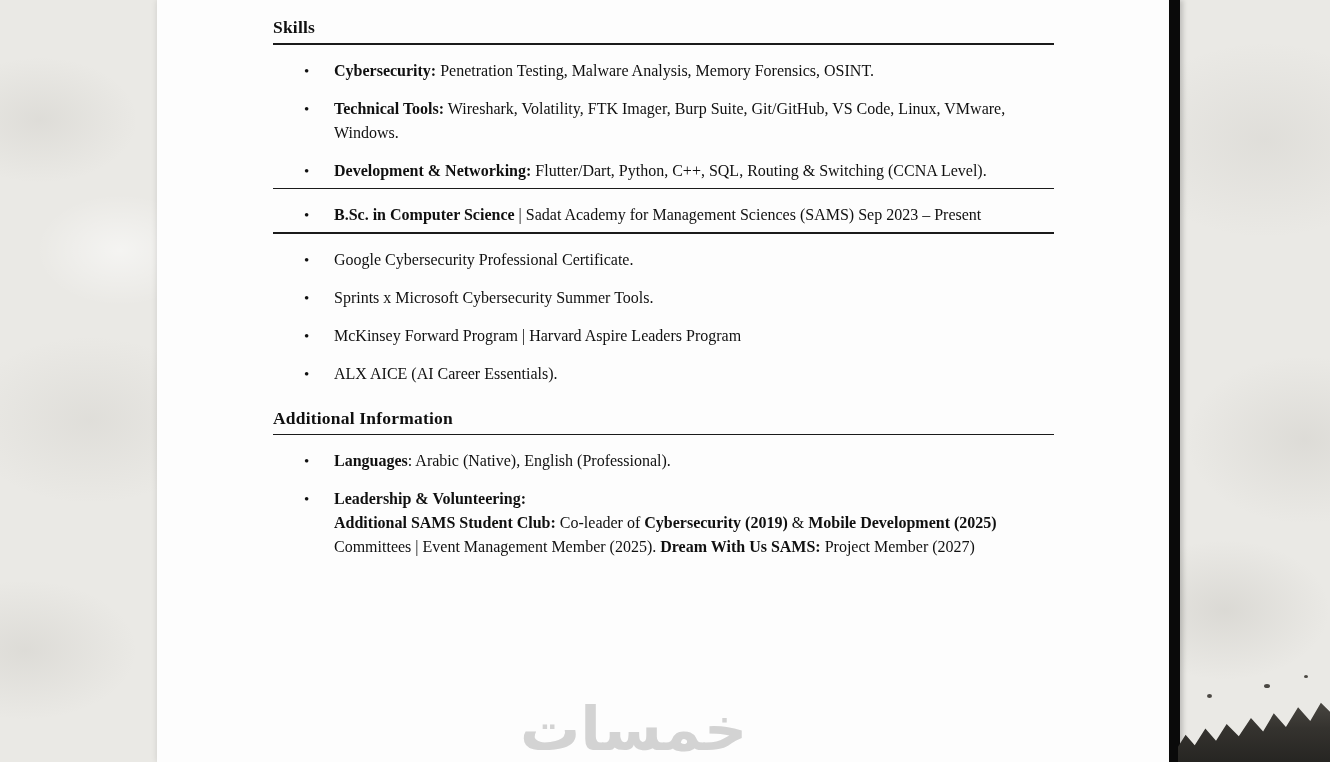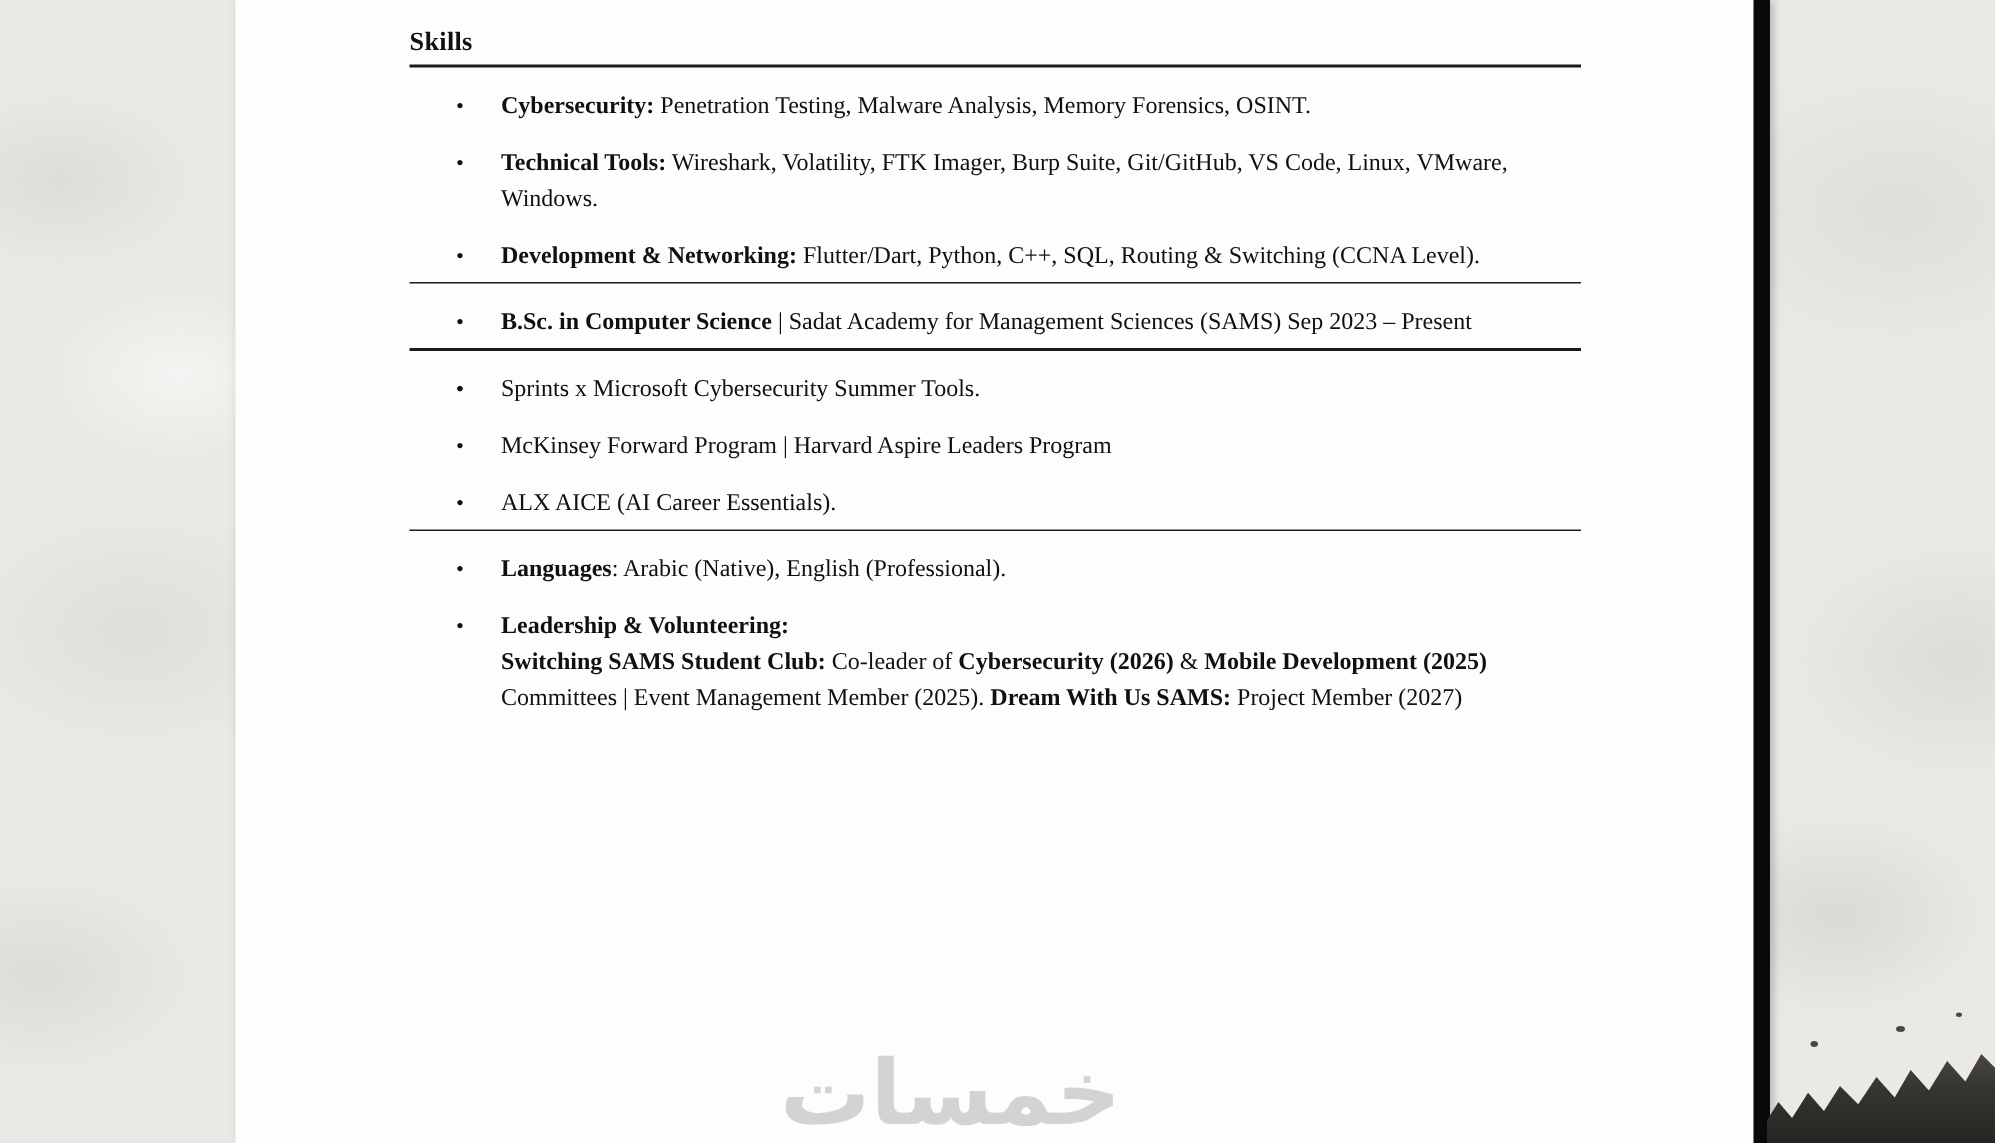--- a/index.html
+++ b/index.html
@@ -98,47 +98,49 @@
           <span class="b">B.Sc. in Computer Science</span><span> | Sadat Academy for Management Sciences (SAMS) Sep 2023 – Present</span>
         </li>
       </ul>
     </section>
 
     <section>
       <div class="rule"></div>
       <ul class="blist">
         <li class="bitem">
           <span class="bullet">•</span>
+          <span>Google Cybersecurity Professional Certificate.</span>
         </li>
         <li class="bitem">
           <span class="bullet">•</span>
           <span>Sprints x Microsoft Cybersecurity Summer Tools.</span>
         </li>
         <li class="bitem">
           <span class="bullet">•</span>
           <span>McKinsey Forward Program | Harvard Aspire Leaders Program</span>
         </li>
         <li class="bitem">
           <span class="bullet">•</span>
           <span>ALX AICE (AI Career Essentials).</span>
         </li>
       </ul>
     </section>
 
     <section>
+      <h2 class="sec-title">Additional Information</h2>
       <div class="rule"></div>
       <ul class="blist">
         <li class="bitem">
           <span class="bullet">•</span>
           <span class="b">Languages</span><span>: Arabic (Native), English (Professional).</span>
         </li>
         <li class="bitem">
           <span class="bullet">•</span>
           <div class="b">Leadership &amp; Volunteering:</div>
-          <div><span class="b">Switching SAMS Student Club:</span><span> Co-leader of </span><span class="b">Cybersecurity (2026)</span><span> &amp; </span><span class="b">Mobile Development (2025)</span><span> Committees | Event Management Member (2025). </span><span class="b">Dream With Us SAMS:</span><span> Project Member (2027)</span></div>
+          <div><span class="b">Additional SAMS Student Club:</span><span> Co-leader of </span><span class="b">Cybersecurity (2019)</span><span> &amp; </span><span class="b">Mobile Development (2025)</span><span> Committees | Event Management Member (2025). </span><span class="b">Dream With Us SAMS:</span><span> Project Member (2027)</span></div>
         </li>
       </ul>
     </section>
 
   </div>
 </div>
 
 <div class="spine"></div>
 <div class="torn-corner"></div>
 <div class="speck speck-1"></div>

